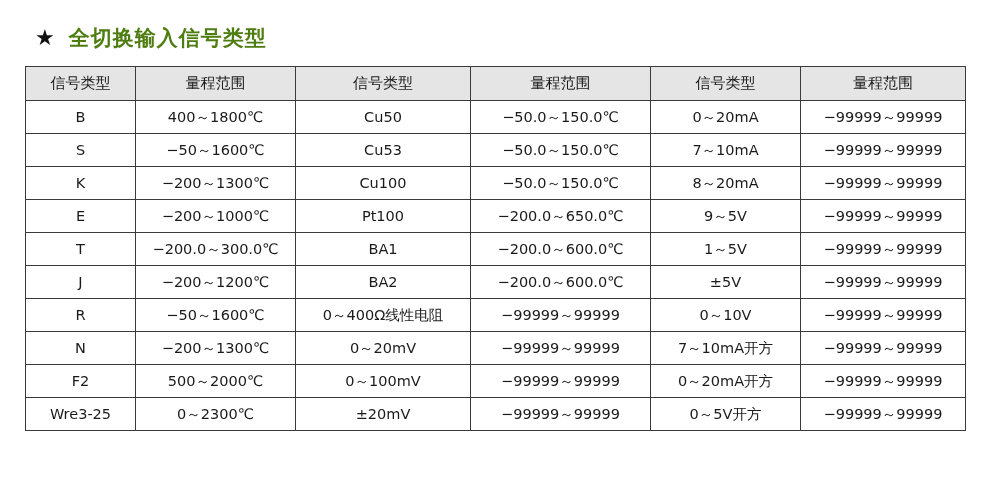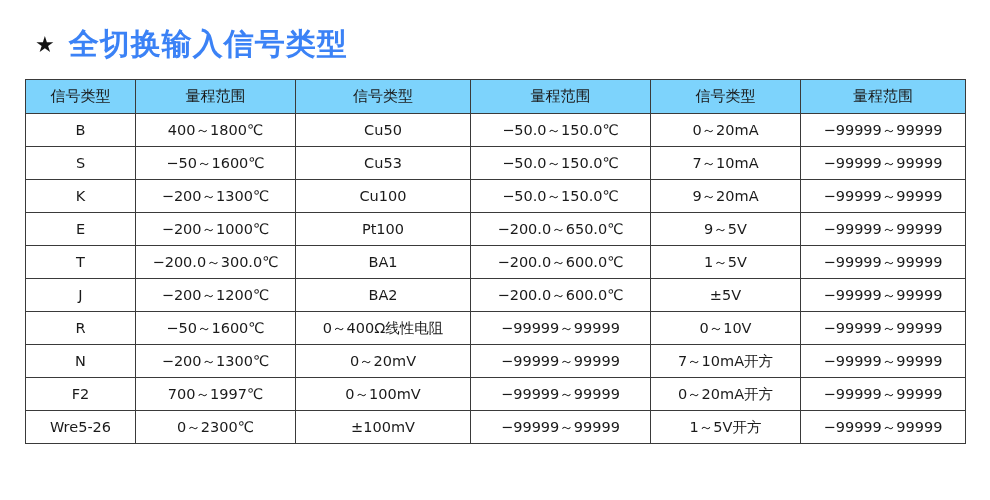--- a/index.html
+++ b/index.html
@@ -26,43 +26,43 @@
     align-items: center;
     gap: 14px;
     margin: 6px 0 14px 10px;
   }
   .star-icon {
     font-size: 22px;
     line-height: 1;
     color: #111;
   }
   .title-text {
-    font-size: 30px;
+    font-size: 21px;
     font-weight: bold;
     letter-spacing: 1px;
-    color: #3b82f6;
+    color: #4d7c0f;
   }
   table.signal-table {
     border-collapse: collapse;
     width: 940px;
     margin: 0 auto;
     table-layout: fixed;
   }
   table.signal-table th,
   table.signal-table td {
     border: 1px solid #3a3a3a;
     height: 32px;
     text-align: center;
     vertical-align: middle;
     font-size: 14.5px;
     padding: 0 2px;
     white-space: nowrap;
   }
   table.signal-table thead th {
-    background: #7dd3fc;
+    background: #e5e5e5;
     font-weight: normal;
     font-size: 15px;
     height: 33px;
   }
   table.signal-table tbody td {
     background: #ffffff;
   }
   
   col.c-type  { width: 110px; }
   col.c-range { width: 160px; }
@@ -115,21 +115,21 @@
         <td>Cu53</td>
         <td>−50.0～150.0℃</td>
         <td>7～10mA</td>
         <td>−99999～99999</td>
       </tr>
       <tr>
         <td>K</td>
         <td>−200～1300℃</td>
         <td>Cu100</td>
         <td>−50.0～150.0℃</td>
-        <td>9～20mA</td>
+        <td>8～20mA</td>
         <td>−99999～99999</td>
       </tr>
       <tr>
         <td>E</td>
         <td>−200～1000℃</td>
         <td>Pt100</td>
         <td>−200.0～650.0℃</td>
         <td>9～5V</td>
         <td>−99999～99999</td>
       </tr>
@@ -160,30 +160,30 @@
       <tr>
         <td>N</td>
         <td>−200～1300℃</td>
         <td>0～20mV</td>
         <td>−99999～99999</td>
         <td>7～10mA开方</td>
         <td>−99999～99999</td>
       </tr>
       <tr>
         <td>F2</td>
-        <td>700～1997℃</td>
+        <td>500～2000℃</td>
         <td>0～100mV</td>
         <td>−99999～99999</td>
         <td>0～20mA开方</td>
         <td>−99999～99999</td>
       </tr>
       <tr>
-        <td>Wre5-26</td>
+        <td>Wre3-25</td>
         <td>0～2300℃</td>
-        <td>±100mV</td>
+        <td>±20mV</td>
         <td>−99999～99999</td>
-        <td>1～5V开方</td>
+        <td>0～5V开方</td>
         <td>−99999～99999</td>
       </tr>
     </tbody>
   </table>
 
 </div>
 
 </body></html>

